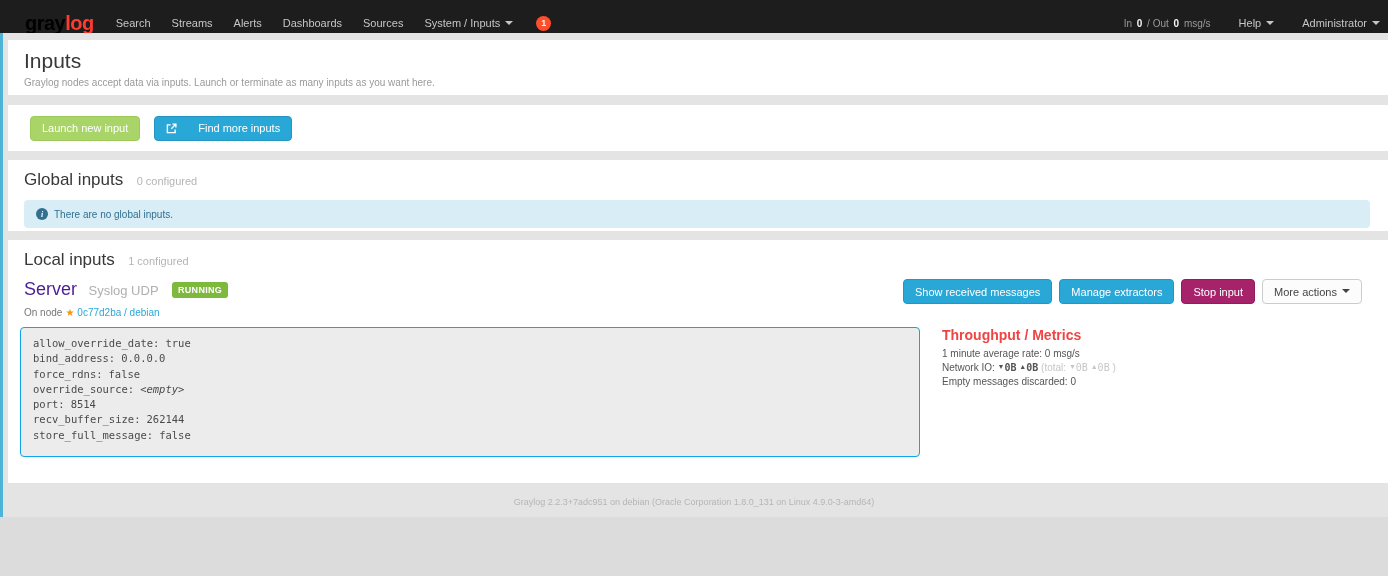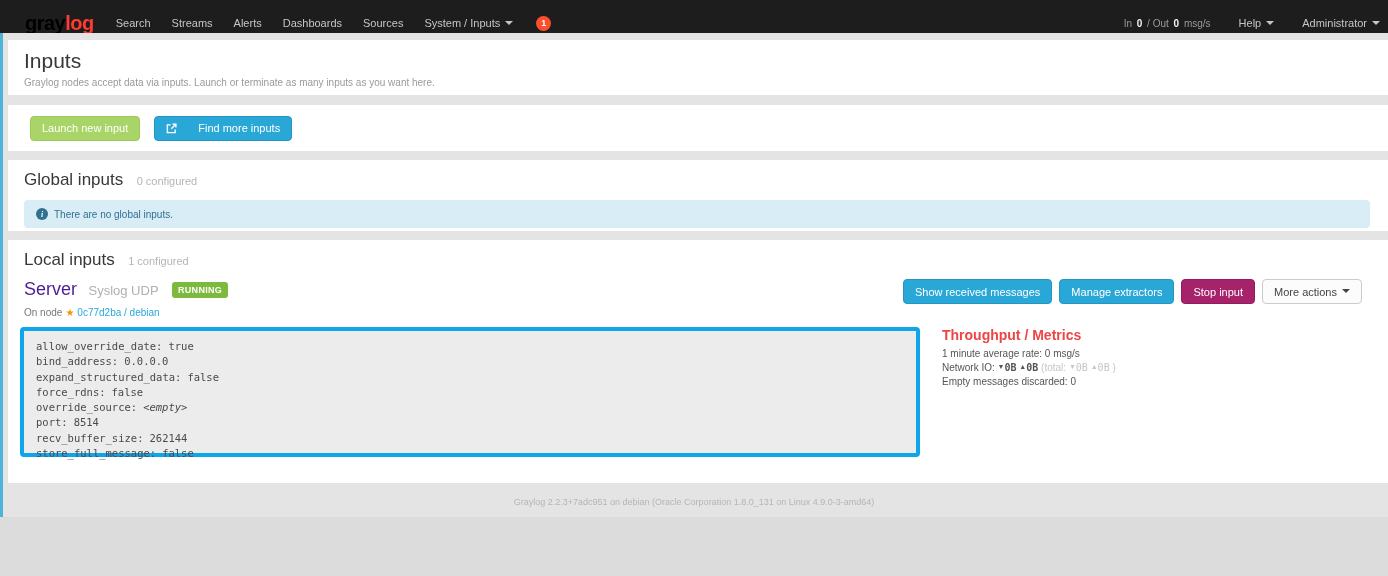--- a/index.html
+++ b/index.html
@@ -66,21 +66,21 @@
   .input-name { display:inline; font-size:18px; font-weight:400; color:#4c1d95; }
   .input-type { font-size:13px; color:#b0b0b0; margin-left:7px; }
   .badge-running { background:#7db93c; color:#fff; font-size:9px; font-weight:bold;
                    border-radius:3px; padding:3px 6px; margin-left:9px; position:relative; top:-2px; letter-spacing:0.3px; }
   .input-actions { display:flex; gap:7px; padding-right:10px; }
   .node-line { font-size:10px; color:#777; margin-top:3px; padding-left:4px; }
   .star-icon { color:#f89406; font-size:10px; margin:0 3px; }
   .node-link { color:#29a8d8; text-decoration:none; cursor:pointer; }
 
   .details-row { display:flex; margin-top:9px; }
-  .well { width:900px; height:130px; background:#ececec; border:4px solid #0ea5e9; border-radius:4px;
+  .well { width:900px; height:130px; background:#ececec; border:1px solid #0ea5e9; border-radius:4px;
           padding:8px 12px; font-family:"DejaVu Sans Mono", monospace; font-size:10.5px;
           line-height:15.3px; color:#4a4a4a; }
   .cfg-key::after { content: ":"; }
   .cfg-val { margin-left:6px; }
   .italic { font-style:italic; }
 
   .metrics { margin-left:22px; }
   .metrics-title { font-size:14px; font-weight:600; color:#ef4444; margin-bottom:5px; }
   .metric-line { font-size:10px; color:#555; line-height:12px; margin-bottom:2px; white-space:nowrap; }
   .net-arrow { font-size:7px; color:#555; vertical-align:middle; position:relative; top:-1px; }
@@ -176,21 +176,20 @@
       </div>
 
       <div class="node-line">
         <span>On node</span><span class="star-icon">★</span><a class="node-link">0c77d2ba / debian</a>
       </div>
 
       <div class="details-row">
         <div class="well">
           <div class="cfg-row"><span class="cfg-key">allow_override_date</span><span class="cfg-val">true</span></div>
           <div class="cfg-row"><span class="cfg-key">bind_address</span><span class="cfg-val">0.0.0.0</span></div>
-          <div class="cfg-row"><span class="cfg-key">expand_structured_data</span><span class="cfg-val">false</span></div>
           <div class="cfg-row"><span class="cfg-key">force_rdns</span><span class="cfg-val">false</span></div>
           <div class="cfg-row"><span class="cfg-key">override_source</span><span class="cfg-val italic">&lt;empty&gt;</span></div>
           <div class="cfg-row"><span class="cfg-key">port</span><span class="cfg-val">8514</span></div>
           <div class="cfg-row"><span class="cfg-key">recv_buffer_size</span><span class="cfg-val">262144</span></div>
           <div class="cfg-row"><span class="cfg-key">store_full_message</span><span class="cfg-val">false</span></div>
         </div>
 
         <div class="metrics">
           <div class="metrics-title">Throughput / Metrics</div>
           <div class="metric-line">

